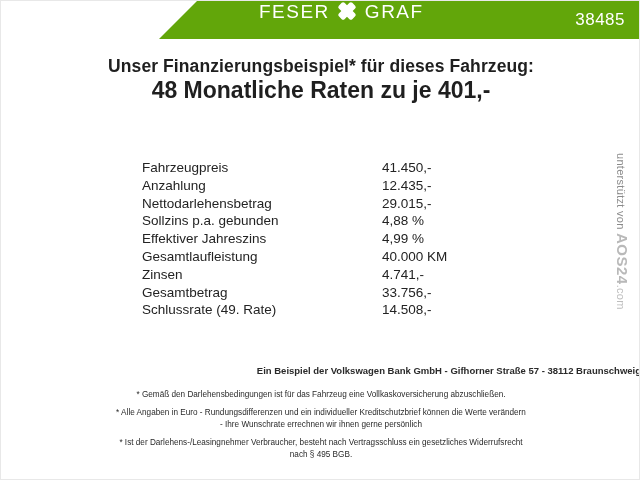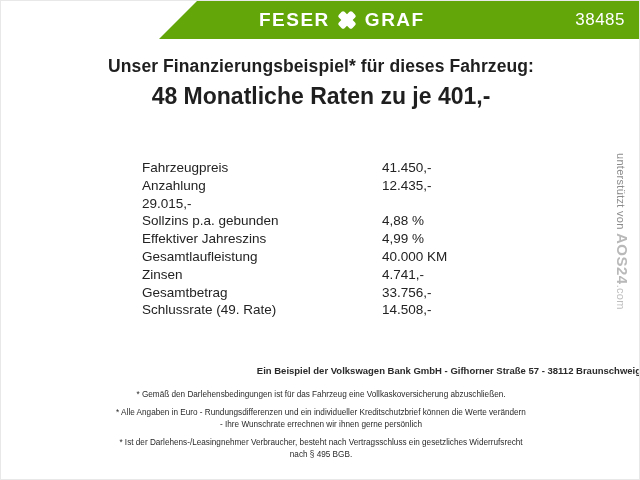--- a/index.html
+++ b/index.html
@@ -45,25 +45,24 @@
     border-style: solid;
     border-width: 0 0 38px 38px;
     border-color: transparent transparent #62a60a transparent;
   }
   .brand {
     position: absolute;
     left: 62px;
     top: 0;
     height: 38px;
     display: flex;
-    align-items: center;
     gap: 8px;
     color: #ffffff;
     font-size: 19px;
-    font-weight: bold;
+    font-weight: normal;
     letter-spacing: 1.5px;
   }
   .brand-mark {
     display: inline-block;
     width: 19px;
     height: 19px;
     position: relative;
   }
   .brand-mark span {
     position: absolute;
@@ -97,21 +96,20 @@
     width: 640px;
     text-align: center;
   }
   .title-1 {
     font-size: 17.5px;
     font-weight: bold;
     color: #1f1f1f;
     letter-spacing: 0.1px;
   }
   .title-2 {
-    margin-top: 6px;
     font-size: 23px;
     font-weight: bold;
     color: #1f1f1f;
   }
 
   
   .figures {
     position: absolute;
     top: 158px;
     left: 141px;
@@ -213,20 +211,21 @@
   <div class="figures">
     <div class="fig-row">
       <div class="fig-label">Fahrzeugpreis</div>
       <div class="fig-value">41.450,-</div>
     </div>
     <div class="fig-row">
       <div class="fig-label">Anzahlung</div>
       <div class="fig-value">12.435,-</div>
     </div>
     <div class="fig-row">
+      <div class="fig-label">Nettodarlehensbetrag</div>
       <div class="fig-value">29.015,-</div>
     </div>
     <div class="fig-row">
       <div class="fig-label">Sollzins p.a. gebunden</div>
       <div class="fig-value">4,88 %</div>
     </div>
     <div class="fig-row">
       <div class="fig-label">Effektiver Jahreszins</div>
       <div class="fig-value">4,99 %</div>
     </div>

